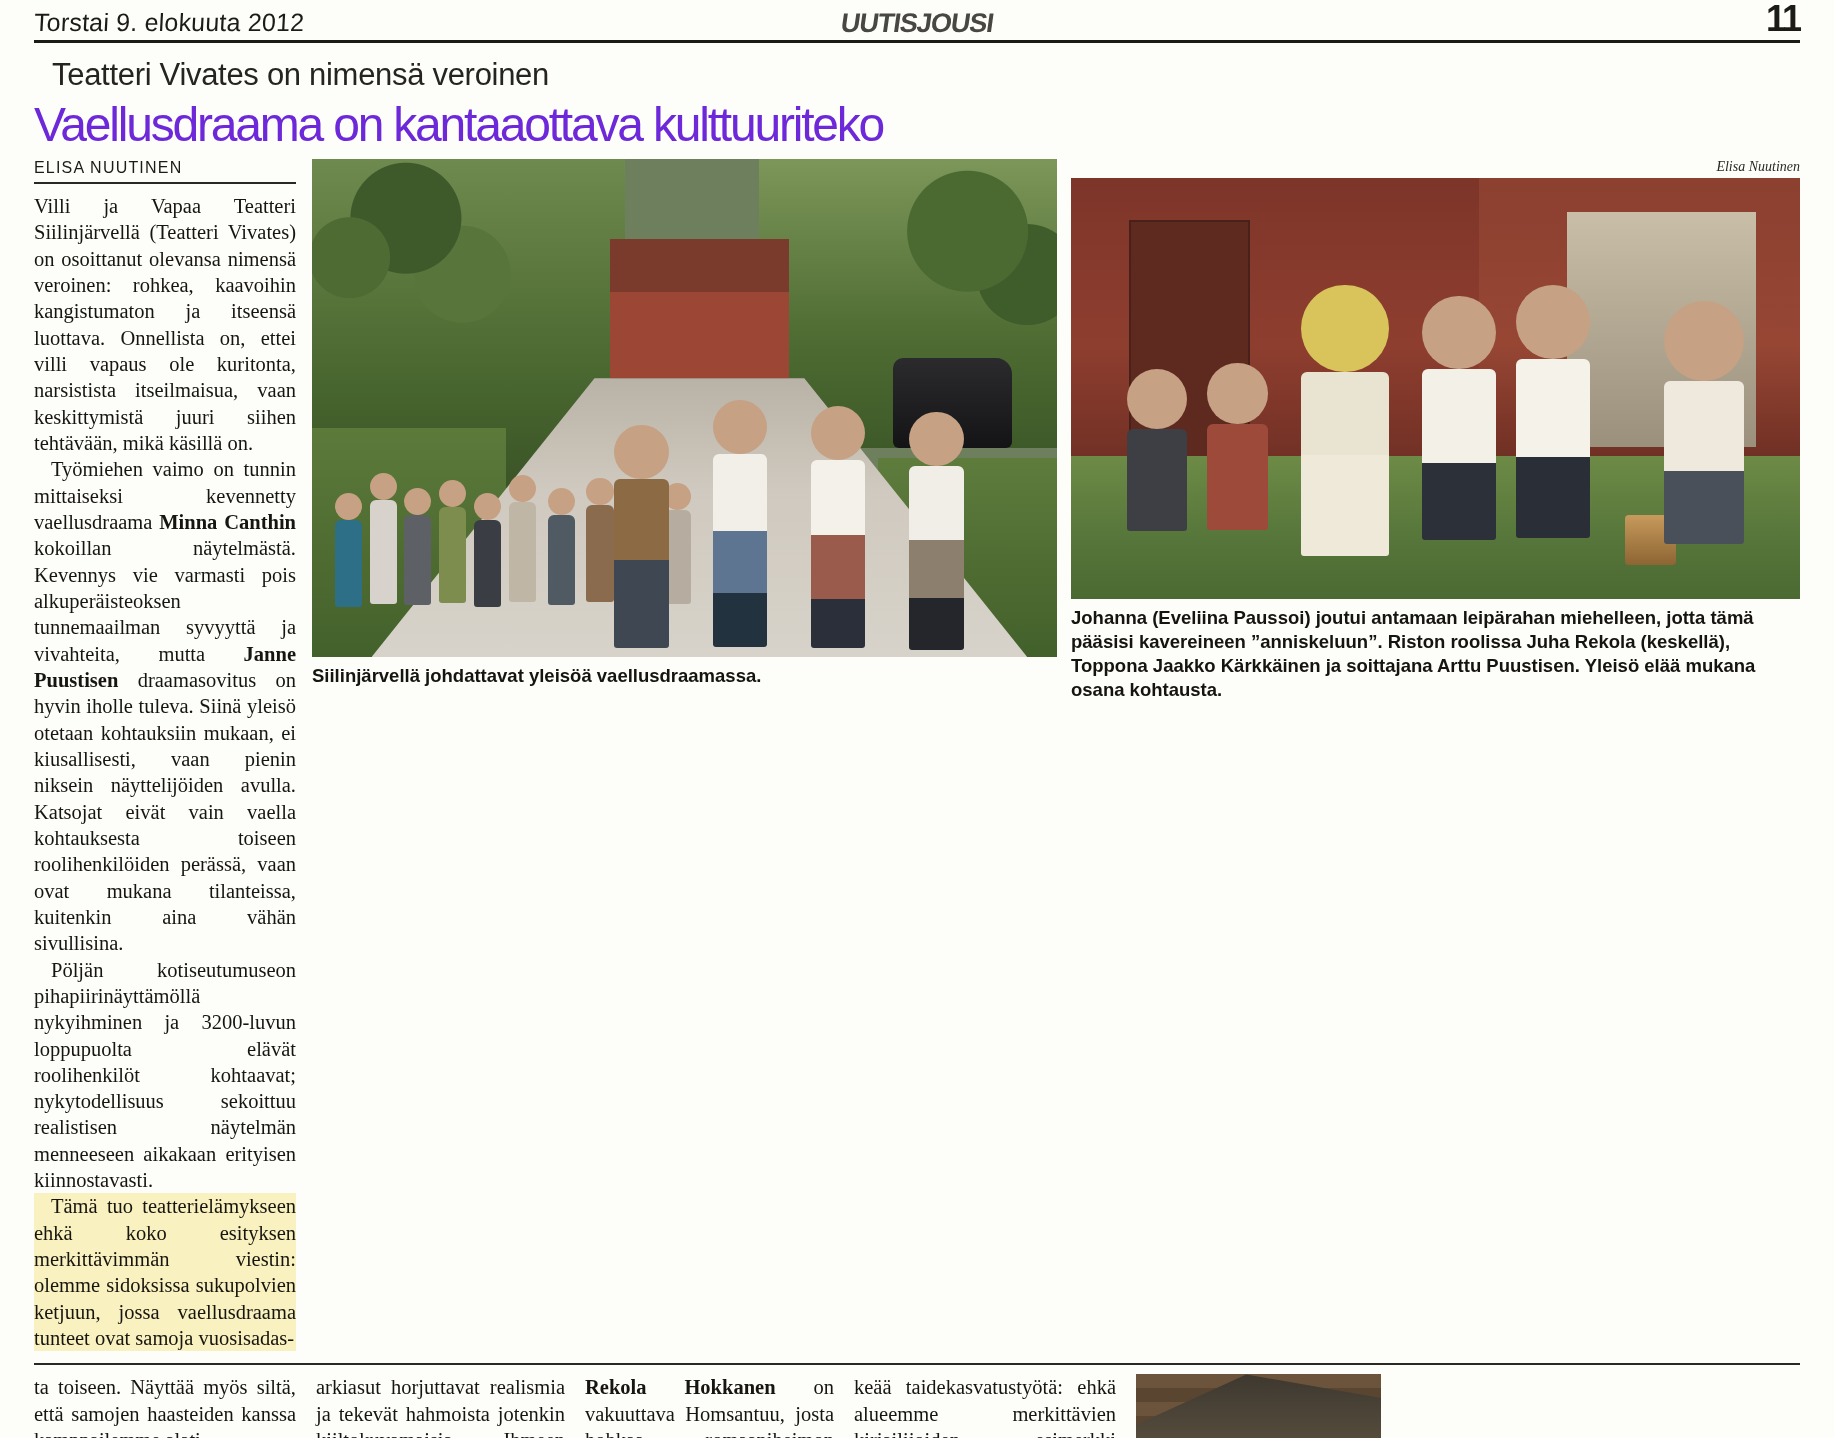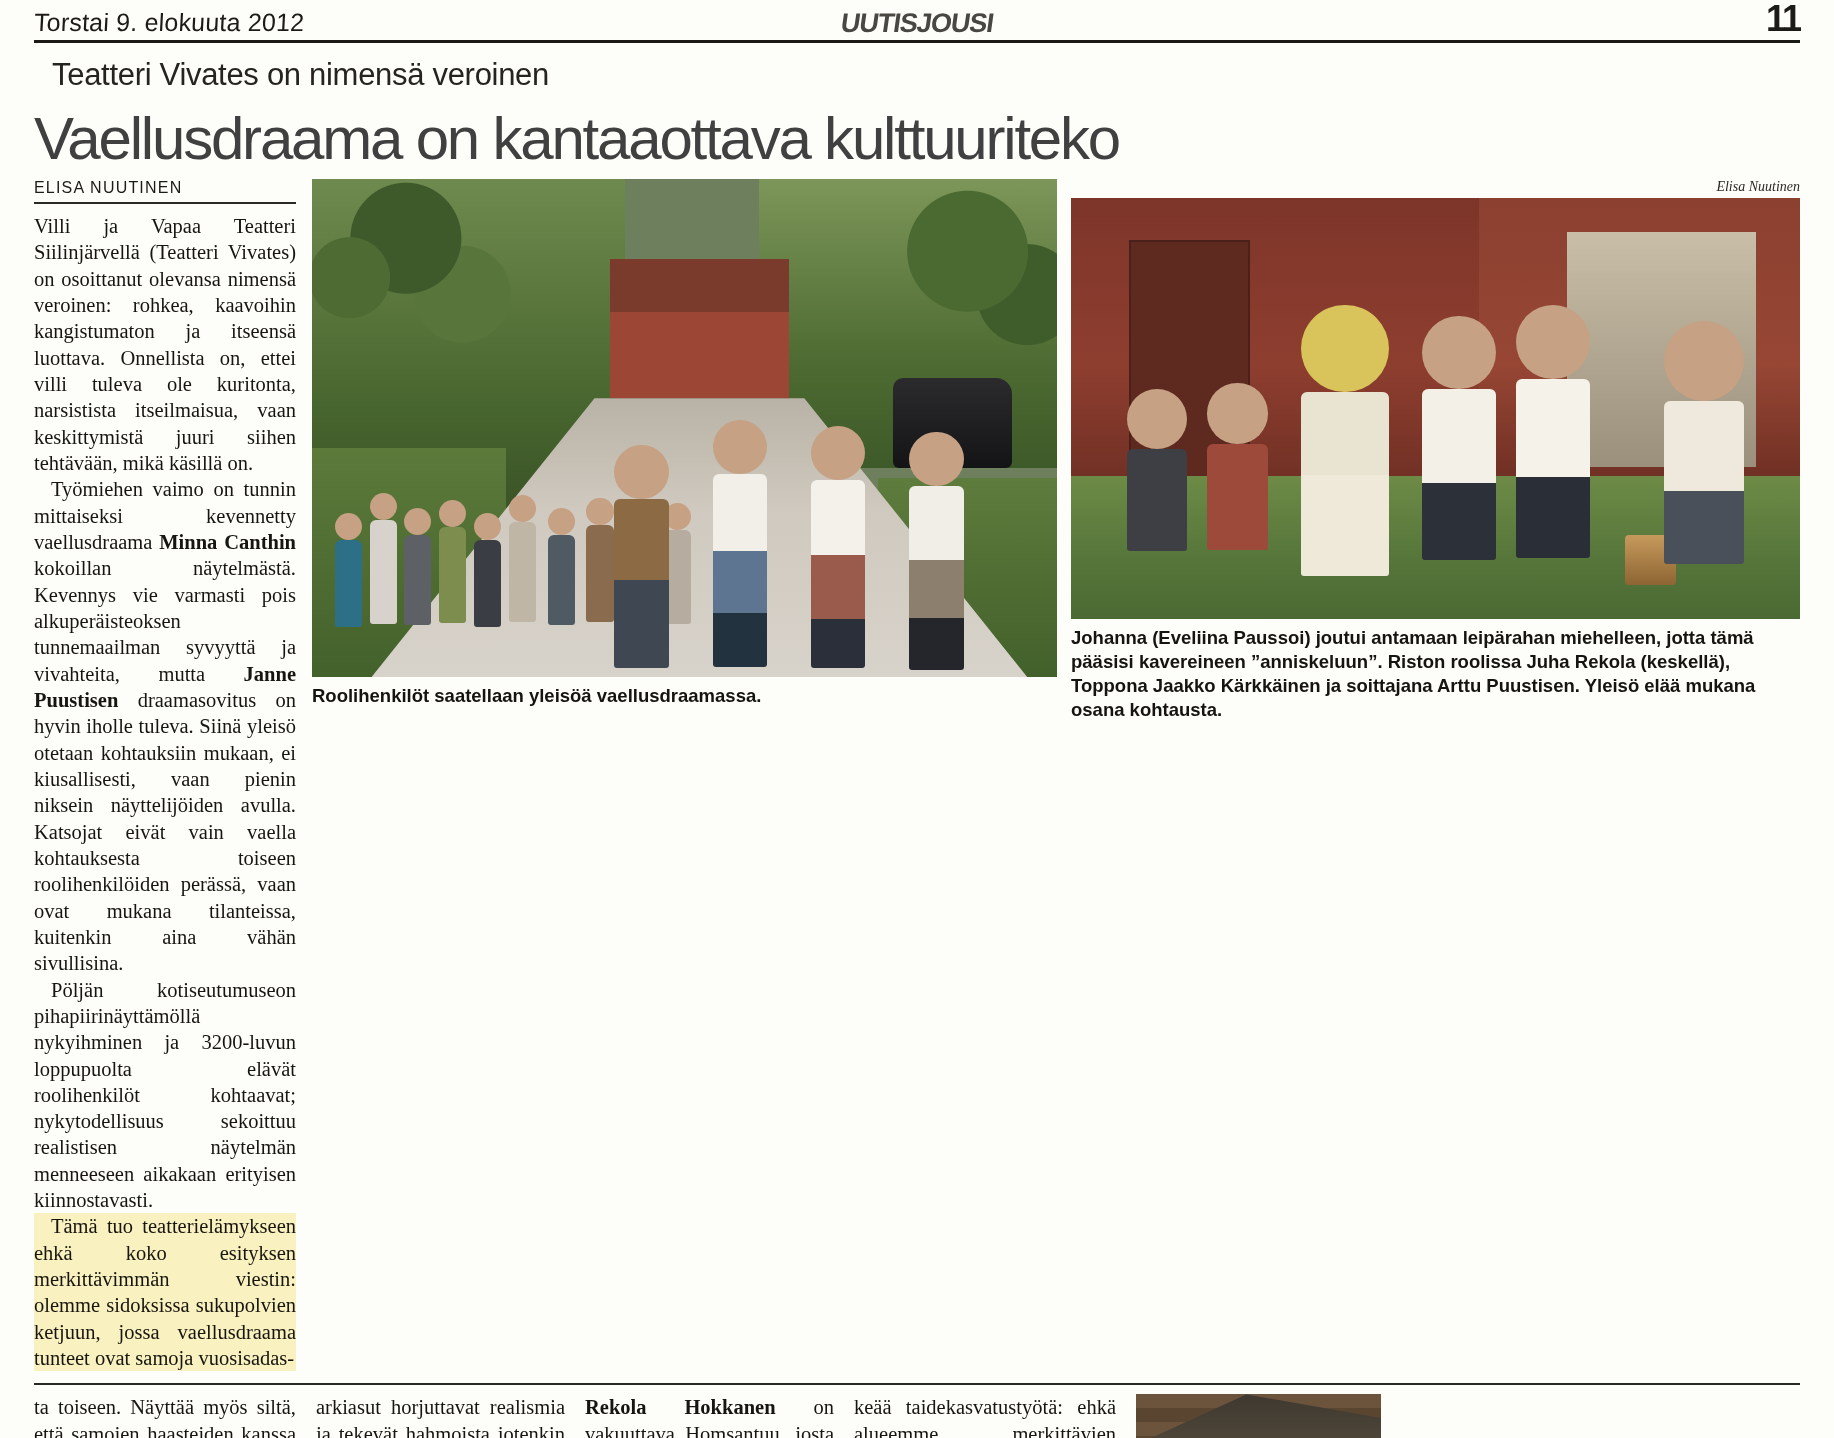--- a/index.html
+++ b/index.html
@@ -64,25 +64,25 @@
   
   .kicker {
     font-family: "Liberation Sans", sans-serif;
     font-size: 31px;
     color: #262420;
     margin: 14px 0 2px 18px;
     letter-spacing: -0.3px;
   }
   .headline {
     font-family: "Liberation Sans", sans-serif;
-    font-size: 60px;
+    font-size: 48px;
     line-height: 1.0;
     letter-spacing: -2.2px;
-    color: #404040;
-    margin: 16px 0 10px 0;
+    color: #6d28d9;
+    margin: 8px 0 10px 0;
   }
 
   
   .top-area {
     display: flex;
     gap: 16px;
     align-items: flex-start;
   }
   .lead-col {
     width: 262px;
@@ -255,21 +255,21 @@
   </div>
 
   <div class="kicker">Teatteri Vivates on nimensä veroinen</div>
   <div class="headline">Vaellusdraama on kantaaottava kulttuuriteko</div>
 
   <div class="top-area">
 
     <div class="lead-col">
       <div class="byline">ELISA NUUTINEN</div>
       <div class="body-text">
-        <p>Villi ja Vapaa Teatteri Siilinjärvellä (Teatteri Vivates) on osoittanut olevansa nimensä veroinen: rohkea, kaavoihin kangistumaton ja itseensä luottava. Onnellista on, ettei villi tuleva ole kuritonta, narsistista itseilmaisua, vaan keskittymistä juuri siihen tehtävään, mikä käsillä on.</p>
+        <p>Villi ja Vapaa Teatteri Siilinjärvellä (Teatteri Vivates) on osoittanut olevansa nimensä veroinen: rohkea, kaavoihin kangistumaton ja itseensä luottava. Onnellista on, ettei villi vapaus ole kuritonta, narsistista itseilmaisua, vaan keskittymistä juuri siihen tehtävään, mikä käsillä on.</p>
         <p><span>Työmiehen vaimo on tunnin mittaiseksi kevennetty vaellusdraama </span><b>Minna Canthin</b><span> kokoillan näytelmästä. Kevennys vie varmasti pois alkuperäisteoksen tunnemaailman syvyyttä ja vivahteita, mutta </span><b>Janne Puustisen</b><span> draamasovitus on hyvin iholle tuleva. Siinä yleisö otetaan kohtauksiin mukaan, ei kiusallisesti, vaan pienin niksein näyttelijöiden avulla. Katsojat eivät vain vaella kohtauksesta toiseen roolihenkilöiden perässä, vaan ovat mukana tilanteissa, kuitenkin aina vähän sivullisina.</span></p>
         <p>Pöljän kotiseutumuseon pihapiirinäyttämöllä nykyihminen ja 3200-luvun loppupuolta elävät roolihenkilöt kohtaavat; nykytodellisuus sekoittuu realistisen näytelmän menneeseen aikakaan erityisen kiinnostavasti.</p>
         <p class="highlight">Tämä tuo teatterielämykseen ehkä koko esityksen merkittävimmän viestin: olemme sidoksissa sukupolvien ketjuun, jossa vaellusdraama tunteet ovat samoja vuosisadas-</p>
       </div>
     </div>
 
     <div class="photo-area">
 
       <div class="main-photo-wrap">
         <div class="photo" id="photo-procession">
@@ -338,21 +338,21 @@
                   <div class="head"></div>
                   <div class="body" style="height:78%;background:linear-gradient(180deg,#f4f1ea 0 40%,#9a5b4c 40% 74%,#2a2f3a 74% 100%);"></div>
                 </div>
               <div class="person" style="left:70%;width:11%;height:76%;">
                   <div class="head"></div>
                   <div class="body" style="height:78%;background:linear-gradient(180deg,#f1eee7 0 40%,#8d7f6d 40% 72%,#24262c 72% 100%);"></div>
                 </div>
             </div>
           </div>
         </div>
-        <div class="photo-caption">Roolihenkilöt saatellaan yleisöä vaellusdraamassa.</div>
+        <div class="photo-caption">Siilinjärvellä johdattavat yleisöä vaellusdraamassa.</div>
       </div>
 
       <div class="right-photo-wrap">
         <div class="credit">Elisa Nuutinen</div>
         <div class="photo" id="photo-yard">
           <div class="scene">
             <div class="barn"></div>
             <div class="barn-door"></div>
             <div class="barn2"></div>
             <div class="porch"></div>

